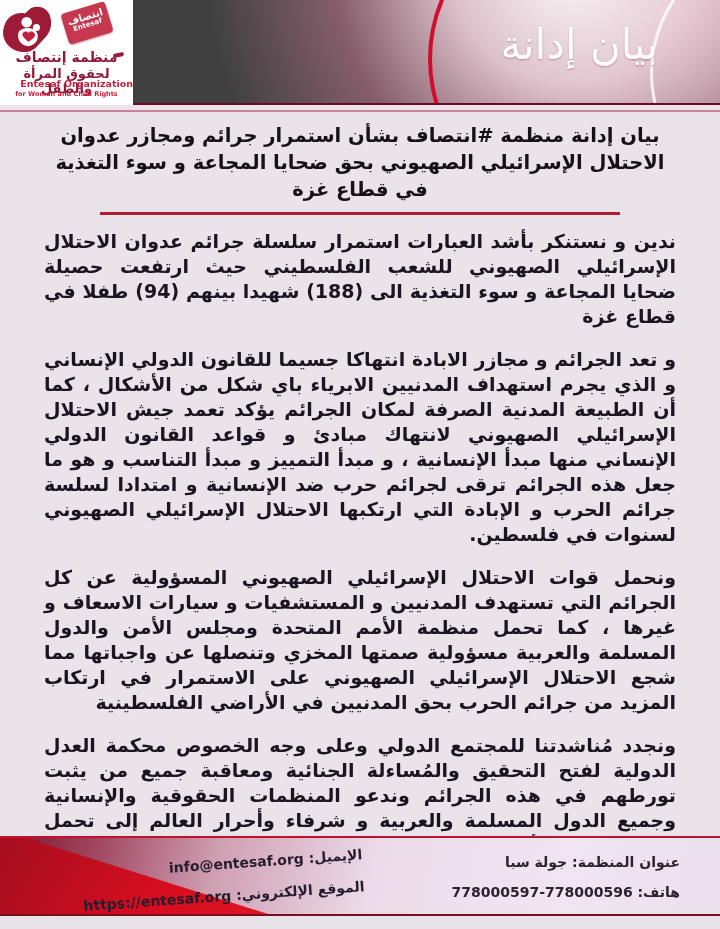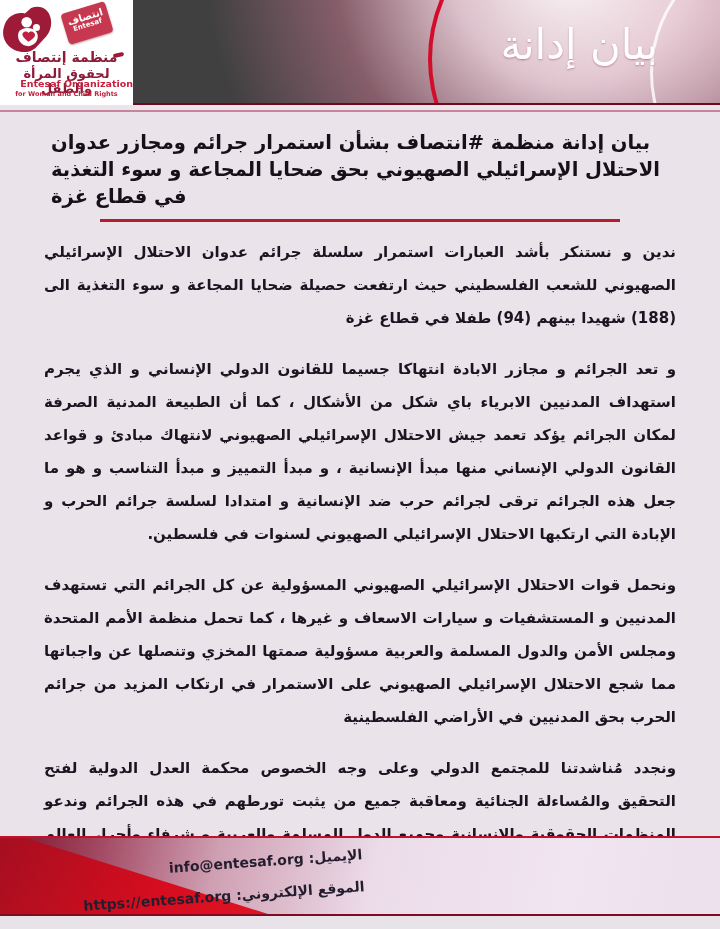--- a/index.html
+++ b/index.html
@@ -70,28 +70,28 @@
     background:#ece4ec;border-bottom:2px solid #c88498;box-sizing:border-box;
   }
 
   
   main{
     position:absolute;top:112px;left:0;width:720px;height:724px;
     overflow:hidden;direction:rtl;color:#1b1522;
     padding:10px 44px 0;box-sizing:border-box;
   }
   .headline{
-    margin:7px;font-size:19.5px;font-weight:700;line-height:27px;
-    text-align:left;color:#161019;
+    margin:0;font-size:19.5px;font-weight:700;line-height:27px;
+    text-align:center;color:#161019;
   }
   .headline-rule{
     width:520px;height:3px;background:#b01f2f;margin:9px auto 14px;
   }
   main p{
-    margin:0 0 18px;font-size:15px;font-weight:700;line-height:33px;
+    margin:0 0 18px;font-size:19px;font-weight:700;line-height:25px;
     text-align:justify;text-align-last:right;color:#1b1522;
   }
 
   
   footer{
     position:absolute;top:836px;left:0;width:720px;height:76px;
     background:linear-gradient(102deg,#7e1028 0%,#a34a64 14%,#cf9fb2 30%,#ecdce9 52%,#f1e5f1 78%,#ede0ed 100%);
     border-top:2px solid #c0122c;border-bottom:2px solid #7e0c20;
     overflow:hidden;direction:rtl;
   }
@@ -154,20 +154,30 @@
     <div class="headline-rule"></div>
     <p>ندين و نستنكر بأشد العبارات استمرار سلسلة جرائم عدوان الاحتلال الإسرائيلي الصهيوني للشعب الفلسطيني حيث ارتفعت حصيلة ضحايا المجاعة و سوء التغذية الى (188) شهيدا بينهم (94) طفلا في قطاع غزة</p>
     <p>و تعد الجرائم و مجازر الابادة انتهاكا جسيما للقانون الدولي الإنساني و الذي يجرم استهداف المدنيين الابرياء باي شكل من الأشكال ، كما أن الطبيعة المدنية الصرفة لمكان الجرائم يؤكد تعمد جيش الاحتلال الإسرائيلي الصهيوني لانتهاك مبادئ و قواعد القانون الدولي الإنساني منها مبدأ الإنسانية ، و مبدأ التمييز و مبدأ التناسب و هو ما جعل هذه الجرائم ترقى لجرائم حرب ضد الإنسانية و امتدادا لسلسة جرائم الحرب و الإبادة التي ارتكبها الاحتلال الإسرائيلي الصهيوني لسنوات في فلسطين.</p>
     <p>ونحمل قوات الاحتلال الإسرائيلي الصهيوني المسؤولية عن كل الجرائم التي تستهدف المدنيين و المستشفيات و سيارات الاسعاف و غيرها ، كما تحمل منظمة الأمم المتحدة ومجلس الأمن والدول المسلمة والعربية مسؤولية صمتها المخزي وتنصلها عن واجباتها مما شجع الاحتلال الإسرائيلي الصهيوني على الاستمرار في ارتكاب المزيد من جرائم الحرب بحق المدنيين في الأراضي الفلسطينية</p>
     <p>ونجدد مُناشدتنا للمجتمع الدولي وعلى وجه الخصوص محكمة العدل الدولية لفتح التحقيق والمُساءلة الجنائية ومعاقبة جميع من يثبت تورطهم في هذه الجرائم وندعو المنظمات الحقوقية والإنسانية وجميع الدول المسلمة والعربية و شرفاء وأحرار العالم إلى تحمل مسؤولياتهم الأخلاقية والإنسانية في مناصرة الشعب الفلسطيني المظلوم وإدانة الجرائم المروعة المرتكبة من قبل الاحتلال الإسرائيلي الصهيوني والضغط على منظمة الأمم المتحدة وتحديدا مجلس الأمن للقيام بواجبهم القانون والأخلاقي في حماية المدنيين وإيقاف هذا العدوان المتعمد</p>
 
   </main>
 
   <footer>
     <div class="wedge"></div>
+    <div class="contact-right">
+      <div>
+        <span>عنوان المنظمة:</span>
+        <span>جولة سبا</span>
+      </div>
+      <div>
+        <span>هاتف:</span>
+        <span class="ltr-val" dir="ltr">778000597-778000596</span>
+      </div>
+    </div>
     <div class="contact-left">
       <div>
         <span>الإيميل:</span>
         <span class="ltr-val" dir="ltr">info@entesaf.org</span>
       </div>
       <div>
         <span>الموقع الإلكتروني:</span>
         <span class="ltr-val" dir="ltr">https://entesaf.org</span>
       </div>
     </div>

